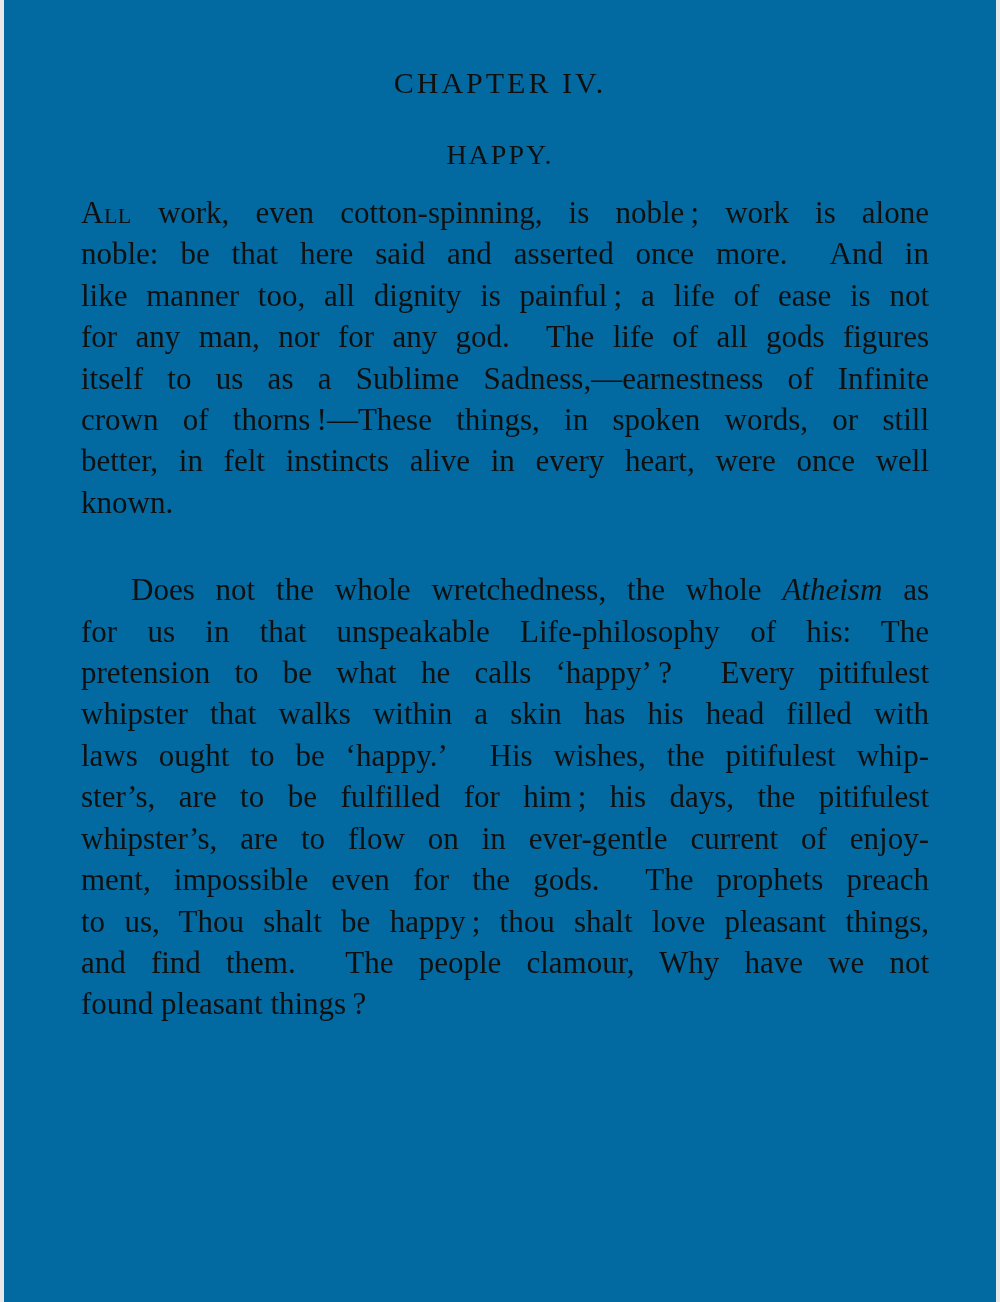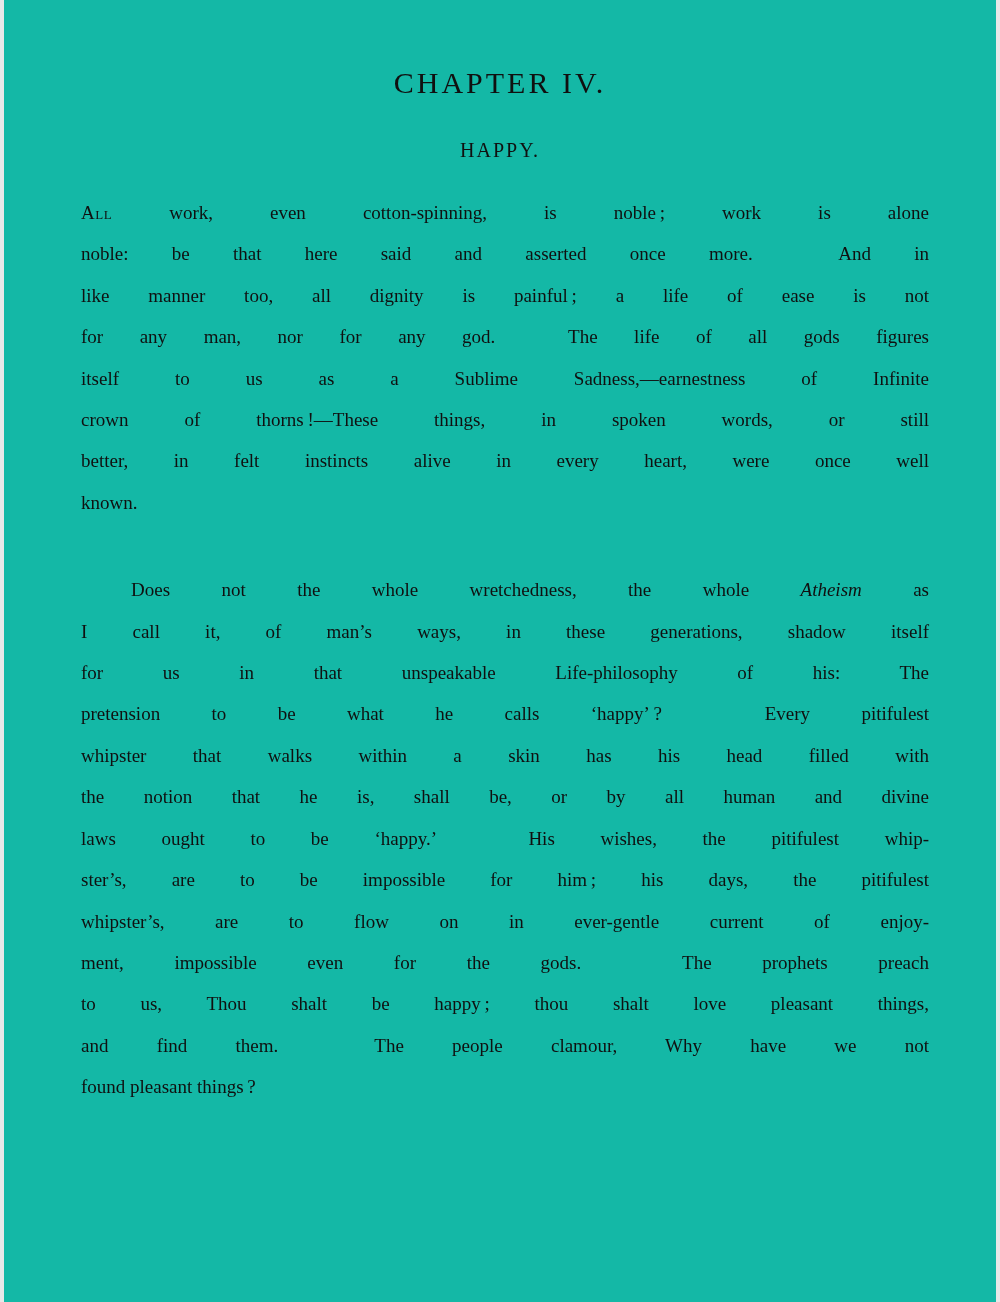--- a/index.html
+++ b/index.html
@@ -1,51 +1,51 @@
 <!DOCTYPE html>
 <html><head>
 <meta charset="utf-8">
 <style>
   html, body { margin: 0; padding: 0; background: #e8e8e8; }
   .page {
     position: relative;
     width: 992px;
     height: 1302px;
     margin: 0 auto;
-    background: #14b8a6;
+    background: #0369a1;
     color: #101010;
     font-family: "Liberation Serif", "DejaVu Serif", serif;
     overflow: hidden;
   }
   .chapter-heading {
     position: absolute;
     top: 66px;
     left: 0;
     width: 100%;
     text-align: center;
     font-size: 30px;
     letter-spacing: 3px;
     font-weight: normal;
   }
   .section-heading {
     position: absolute;
     top: 139px;
     left: 0;
     width: 100%;
     text-align: center;
-    font-size: 20px;
+    font-size: 28px;
     letter-spacing: 2px;
     font-weight: normal;
   }
   .page-body {
     position: absolute;
     top: 192px;
     left: 77px;
     width: 848px;
-    font-size: 19px;
+    font-size: 31px;
     line-height: 41.4px;
   }
   .line {
     text-align: justify;
     text-align-last: justify;
     white-space: normal;
   }
   .line.para-end {
     text-align-last: left;
   }
@@ -65,26 +65,24 @@
   <div class="page-body">
       <div class="line"><span class="smallcaps">All</span><span> work, even cotton-spinning, is noble ; work is alone</span></div>
       <div class="line"><span>noble: be that here said and asserted once more.&nbsp; And in</span></div>
       <div class="line"><span>like manner too, all dignity is painful ; a life of ease is not</span></div>
       <div class="line"><span>for any man, nor for any god.&nbsp; The life of all gods figures</span></div>
       <div class="line"><span>itself to us as a Sublime Sadness,—earnestness of Infinite</span></div>
       <div class="line"><span>crown of thorns !—These things, in spoken words, or still</span></div>
       <div class="line"><span>better, in felt instincts alive in every heart, were once well</span></div>
       <div class="line para-end"><span>known.</span></div>
       <div class="line indent"><span>Does not the whole wretchedness, the whole </span><span class="italic">Atheism</span><span> as</span></div>
-      <div class="line"><span>I call it, of man’s ways, in these generations, shadow itself</span></div>
       <div class="line"><span>for us in that unspeakable Life-philosophy of his: The</span></div>
       <div class="line"><span>pretension to be what he calls ‘happy’ ?&nbsp; Every pitifulest</span></div>
       <div class="line"><span>whipster that walks within a skin has his head filled with</span></div>
-      <div class="line"><span>the notion that he is, shall be, or by all human and divine</span></div>
       <div class="line"><span>laws ought to be ‘happy.’&nbsp; His wishes, the pitifulest whip-</span></div>
-      <div class="line"><span>ster’s, are to be impossible for him ; his days, the pitifulest</span></div>
+      <div class="line"><span>ster’s, are to be fulfilled for him ; his days, the pitifulest</span></div>
       <div class="line"><span>whipster’s, are to flow on in ever-gentle current of enjoy-</span></div>
       <div class="line"><span>ment, impossible even for the gods.&nbsp; The prophets preach</span></div>
       <div class="line"><span>to us, Thou shalt be happy ; thou shalt love pleasant things,</span></div>
       <div class="line"><span>and find them.&nbsp; The people clamour, Why have we not</span></div>
       <div class="line para-end"><span>found pleasant things ?</span></div>
     </div>
 </div>
 
 </body></html>

